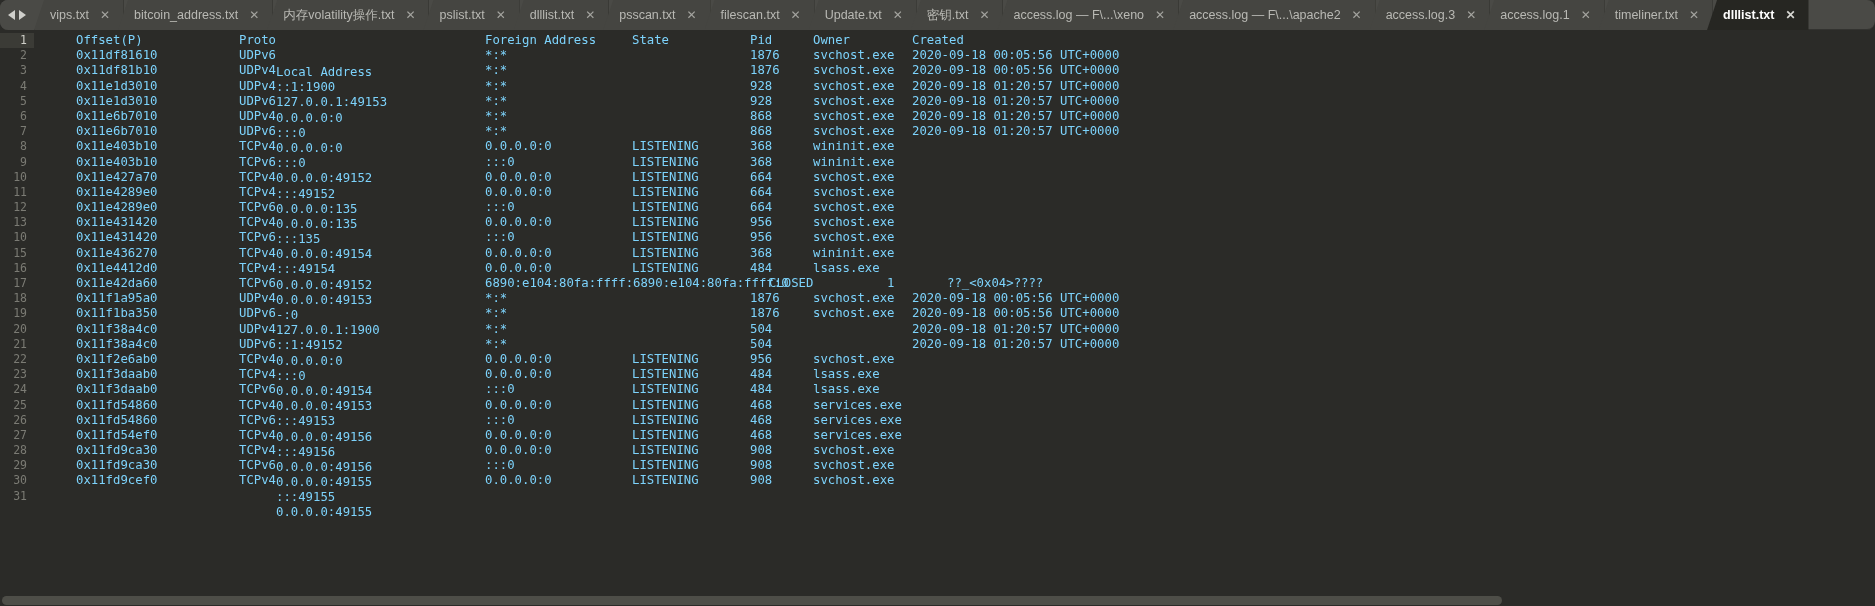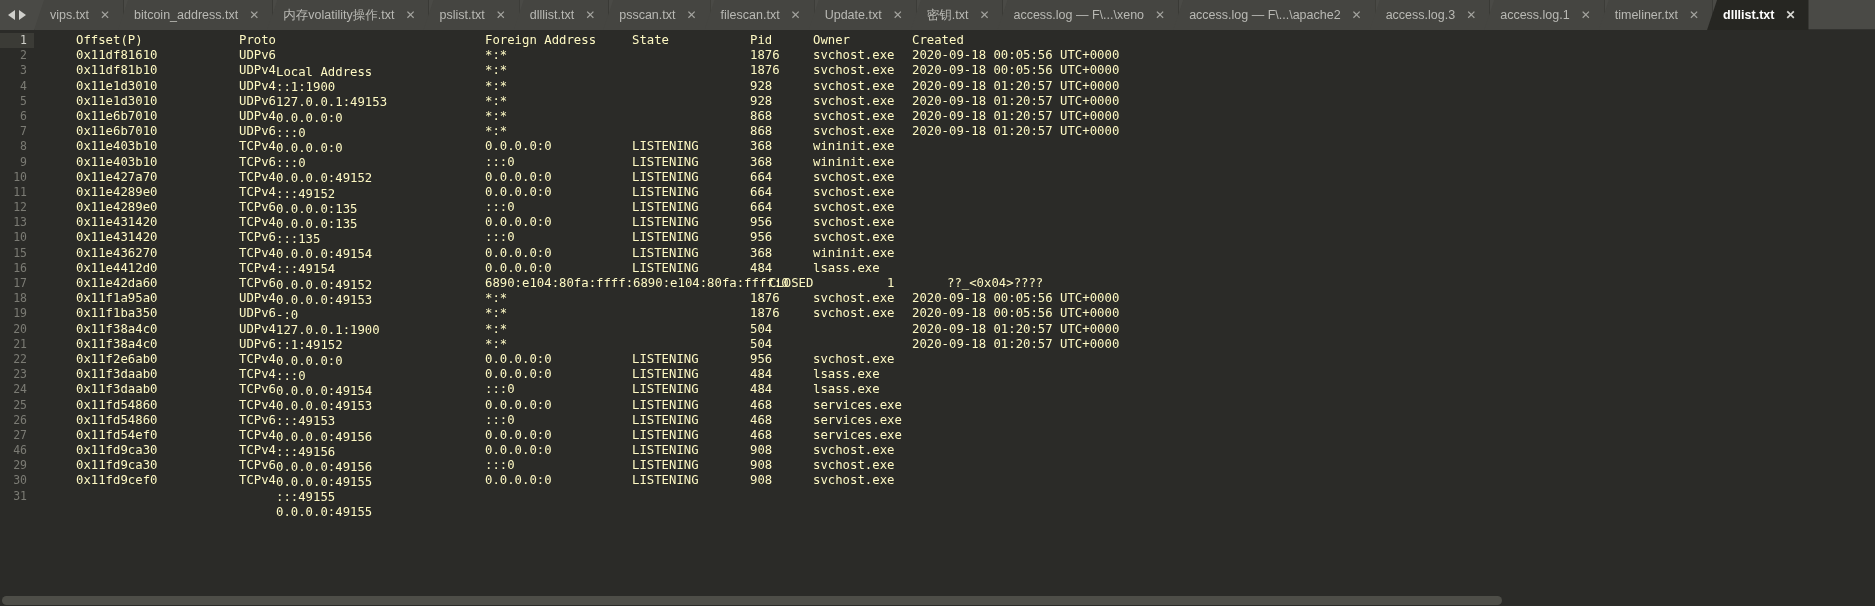--- a/index.html
+++ b/index.html
@@ -27,20 +27,21 @@
   
   .tabbar {
     height: 30px;
     min-height: 30px;
     background: #4a4a46;
     display: flex;
     align-items: stretch;
     position: relative;
     overflow: hidden;
     box-shadow: inset 0 -1px 0 rgba(0,0,0,0.30);
+    border-radius: 8px;
   }
   .tab-nav {
     width: 34px;
     min-width: 34px;
     display: flex;
     align-items: center;
     justify-content: center;
     gap: 4px;
     background: #4a4a46;
     flex: 0 0 auto;
@@ -121,21 +122,21 @@
   .gutter .ln.cur {
     background: #3b3b36;
     color: #cfcfc8;
     margin-right: -7px;
     padding-right: 7px;
   }
 
   .code {
     flex: 1 1 auto;
     padding: 3px 0 0 8px;
-    color: #fef9c3;
+    color: #7dd3fc;
     font-family: "DejaVu Sans Mono", "Liberation Mono", monospace;
     font-size: 12.3px;
     line-height: 15.2px;
     white-space: pre;
     overflow: hidden;
     position: relative;
   }
   .row { height: 15.2px; position: relative; }
   .row .c { position: absolute; top: 0; }
 
@@ -267,21 +268,21 @@
         <div class="ln">18</div>
         <div class="ln">19</div>
         <div class="ln">20</div>
         <div class="ln">21</div>
         <div class="ln">22</div>
         <div class="ln">23</div>
         <div class="ln">24</div>
         <div class="ln">25</div>
         <div class="ln">26</div>
         <div class="ln">27</div>
-        <div class="ln">46</div>
+        <div class="ln">28</div>
         <div class="ln">29</div>
         <div class="ln">30</div>
         <div class="ln">31</div>
       </div>
     <div class="code" id="code"><div class="row"><span class="c c-off">Offset(P)</span><span class="c c-proto">Proto</span><span class="c c-local">Local Address</span><span class="c c-for">Foreign Address</span><span class="c c-state">State</span><span class="c c-pid">Pid</span><span class="c c-own">Owner</span><span class="c c-cre">Created</span></div><div class="row"><span class="c c-off">0x11df81610</span><span class="c c-proto">UDPv6</span><span class="c c-local">::1:1900</span><span class="c c-for">*:*</span><span class="c c-pid">1876</span><span class="c c-own">svchost.exe</span><span class="c c-cre">2020-09-18 00:05:56 UTC+0000</span></div><div class="row"><span class="c c-off">0x11df81b10</span><span class="c c-proto">UDPv4</span><span class="c c-local">127.0.0.1:49153</span><span class="c c-for">*:*</span><span class="c c-pid">1876</span><span class="c c-own">svchost.exe</span><span class="c c-cre">2020-09-18 00:05:56 UTC+0000</span></div><div class="row"><span class="c c-off">0x11e1d3010</span><span class="c c-proto">UDPv4</span><span class="c c-local">0.0.0.0:0</span><span class="c c-for">*:*</span><span class="c c-pid">928</span><span class="c c-own">svchost.exe</span><span class="c c-cre">2020-09-18 01:20:57 UTC+0000</span></div><div class="row"><span class="c c-off">0x11e1d3010</span><span class="c c-proto">UDPv6</span><span class="c c-local">:::0</span><span class="c c-for">*:*</span><span class="c c-pid">928</span><span class="c c-own">svchost.exe</span><span class="c c-cre">2020-09-18 01:20:57 UTC+0000</span></div><div class="row"><span class="c c-off">0x11e6b7010</span><span class="c c-proto">UDPv4</span><span class="c c-local">0.0.0.0:0</span><span class="c c-for">*:*</span><span class="c c-pid">868</span><span class="c c-own">svchost.exe</span><span class="c c-cre">2020-09-18 01:20:57 UTC+0000</span></div><div class="row"><span class="c c-off">0x11e6b7010</span><span class="c c-proto">UDPv6</span><span class="c c-local">:::0</span><span class="c c-for">*:*</span><span class="c c-pid">868</span><span class="c c-own">svchost.exe</span><span class="c c-cre">2020-09-18 01:20:57 UTC+0000</span></div><div class="row"><span class="c c-off">0x11e403b10</span><span class="c c-proto">TCPv4</span><span class="c c-local">0.0.0.0:49152</span><span class="c c-for">0.0.0.0:0</span><span class="c c-state">LISTENING</span><span class="c c-pid">368</span><span class="c c-own">wininit.exe</span></div><div class="row"><span class="c c-off">0x11e403b10</span><span class="c c-proto">TCPv6</span><span class="c c-local">:::49152</span><span class="c c-for">:::0</span><span class="c c-state">LISTENING</span><span class="c c-pid">368</span><span class="c c-own">wininit.exe</span></div><div class="row"><span class="c c-off">0x11e427a70</span><span class="c c-proto">TCPv4</span><span class="c c-local">0.0.0.0:135</span><span class="c c-for">0.0.0.0:0</span><span class="c c-state">LISTENING</span><span class="c c-pid">664</span><span class="c c-own">svchost.exe</span></div><div class="row"><span class="c c-off">0x11e4289e0</span><span class="c c-proto">TCPv4</span><span class="c c-local">0.0.0.0:135</span><span class="c c-for">0.0.0.0:0</span><span class="c c-state">LISTENING</span><span class="c c-pid">664</span><span class="c c-own">svchost.exe</span></div><div class="row"><span class="c c-off">0x11e4289e0</span><span class="c c-proto">TCPv6</span><span class="c c-local">:::135</span><span class="c c-for">:::0</span><span class="c c-state">LISTENING</span><span class="c c-pid">664</span><span class="c c-own">svchost.exe</span></div><div class="row"><span class="c c-off">0x11e431420</span><span class="c c-proto">TCPv4</span><span class="c c-local">0.0.0.0:49154</span><span class="c c-for">0.0.0.0:0</span><span class="c c-state">LISTENING</span><span class="c c-pid">956</span><span class="c c-own">svchost.exe</span></div><div class="row"><span class="c c-off">0x11e431420</span><span class="c c-proto">TCPv6</span><span class="c c-local">:::49154</span><span class="c c-for">:::0</span><span class="c c-state">LISTENING</span><span class="c c-pid">956</span><span class="c c-own">svchost.exe</span></div><div class="row"><span class="c c-off">0x11e436270</span><span class="c c-proto">TCPv4</span><span class="c c-local">0.0.0.0:49152</span><span class="c c-for">0.0.0.0:0</span><span class="c c-state">LISTENING</span><span class="c c-pid">368</span><span class="c c-own">wininit.exe</span></div><div class="row"><span class="c c-off">0x11e4412d0</span><span class="c c-proto">TCPv4</span><span class="c c-local">0.0.0.0:49153</span><span class="c c-for">0.0.0.0:0</span><span class="c c-state">LISTENING</span><span class="c c-pid">484</span><span class="c c-own">lsass.exe</span></div><div class="row"><span class="c c-off">0x11e42da60</span><span class="c c-proto">TCPv6</span><span class="c c-local">-:0</span><span class="c c17-for">6890:e104:80fa:ffff:6890:e104:80fa:ffff:0</span><span class="c c17-st">CLOSED</span><span class="c c17-pid">1</span><span class="c c17-own">??_&lt;0x04&gt;????</span></div><div class="row"><span class="c c-off">0x11f1a95a0</span><span class="c c-proto">UDPv4</span><span class="c c-local">127.0.0.1:1900</span><span class="c c-for">*:*</span><span class="c c-pid">1876</span><span class="c c-own">svchost.exe</span><span class="c c-cre">2020-09-18 00:05:56 UTC+0000</span></div><div class="row"><span class="c c-off">0x11f1ba350</span><span class="c c-proto">UDPv6</span><span class="c c-local">::1:49152</span><span class="c c-for">*:*</span><span class="c c-pid">1876</span><span class="c c-own">svchost.exe</span><span class="c c-cre">2020-09-18 00:05:56 UTC+0000</span></div><div class="row"><span class="c c-off">0x11f38a4c0</span><span class="c c-proto">UDPv4</span><span class="c c-local">0.0.0.0:0</span><span class="c c-for">*:*</span><span class="c c-pid">504</span><span class="c c-cre">2020-09-18 01:20:57 UTC+0000</span></div><div class="row"><span class="c c-off">0x11f38a4c0</span><span class="c c-proto">UDPv6</span><span class="c c-local">:::0</span><span class="c c-for">*:*</span><span class="c c-pid">504</span><span class="c c-cre">2020-09-18 01:20:57 UTC+0000</span></div><div class="row"><span class="c c-off">0x11f2e6ab0</span><span class="c c-proto">TCPv4</span><span class="c c-local">0.0.0.0:49154</span><span class="c c-for">0.0.0.0:0</span><span class="c c-state">LISTENING</span><span class="c c-pid">956</span><span class="c c-own">svchost.exe</span></div><div class="row"><span class="c c-off">0x11f3daab0</span><span class="c c-proto">TCPv4</span><span class="c c-local">0.0.0.0:49153</span><span class="c c-for">0.0.0.0:0</span><span class="c c-state">LISTENING</span><span class="c c-pid">484</span><span class="c c-own">lsass.exe</span></div><div class="row"><span class="c c-off">0x11f3daab0</span><span class="c c-proto">TCPv6</span><span class="c c-local">:::49153</span><span class="c c-for">:::0</span><span class="c c-state">LISTENING</span><span class="c c-pid">484</span><span class="c c-own">lsass.exe</span></div><div class="row"><span class="c c-off">0x11fd54860</span><span class="c c-proto">TCPv4</span><span class="c c-local">0.0.0.0:49156</span><span class="c c-for">0.0.0.0:0</span><span class="c c-state">LISTENING</span><span class="c c-pid">468</span><span class="c c-own">services.exe</span></div><div class="row"><span class="c c-off">0x11fd54860</span><span class="c c-proto">TCPv6</span><span class="c c-local">:::49156</span><span class="c c-for">:::0</span><span class="c c-state">LISTENING</span><span class="c c-pid">468</span><span class="c c-own">services.exe</span></div><div class="row"><span class="c c-off">0x11fd54ef0</span><span class="c c-proto">TCPv4</span><span class="c c-local">0.0.0.0:49156</span><span class="c c-for">0.0.0.0:0</span><span class="c c-state">LISTENING</span><span class="c c-pid">468</span><span class="c c-own">services.exe</span></div><div class="row"><span class="c c-off">0x11fd9ca30</span><span class="c c-proto">TCPv4</span><span class="c c-local">0.0.0.0:49155</span><span class="c c-for">0.0.0.0:0</span><span class="c c-state">LISTENING</span><span class="c c-pid">908</span><span class="c c-own">svchost.exe</span></div><div class="row"><span class="c c-off">0x11fd9ca30</span><span class="c c-proto">TCPv6</span><span class="c c-local">:::49155</span><span class="c c-for">:::0</span><span class="c c-state">LISTENING</span><span class="c c-pid">908</span><span class="c c-own">svchost.exe</span></div><div class="row"><span class="c c-off">0x11fd9cef0</span><span class="c c-proto">TCPv4</span><span class="c c-local">0.0.0.0:49155</span><span class="c c-for">0.0.0.0:0</span><span class="c c-state">LISTENING</span><span class="c c-pid">908</span><span class="c c-own">svchost.exe</span></div><div class="row"></div></div>
     <div class="hscroll">
       <div class="thumb"></div>
     </div>
   </div>
 

